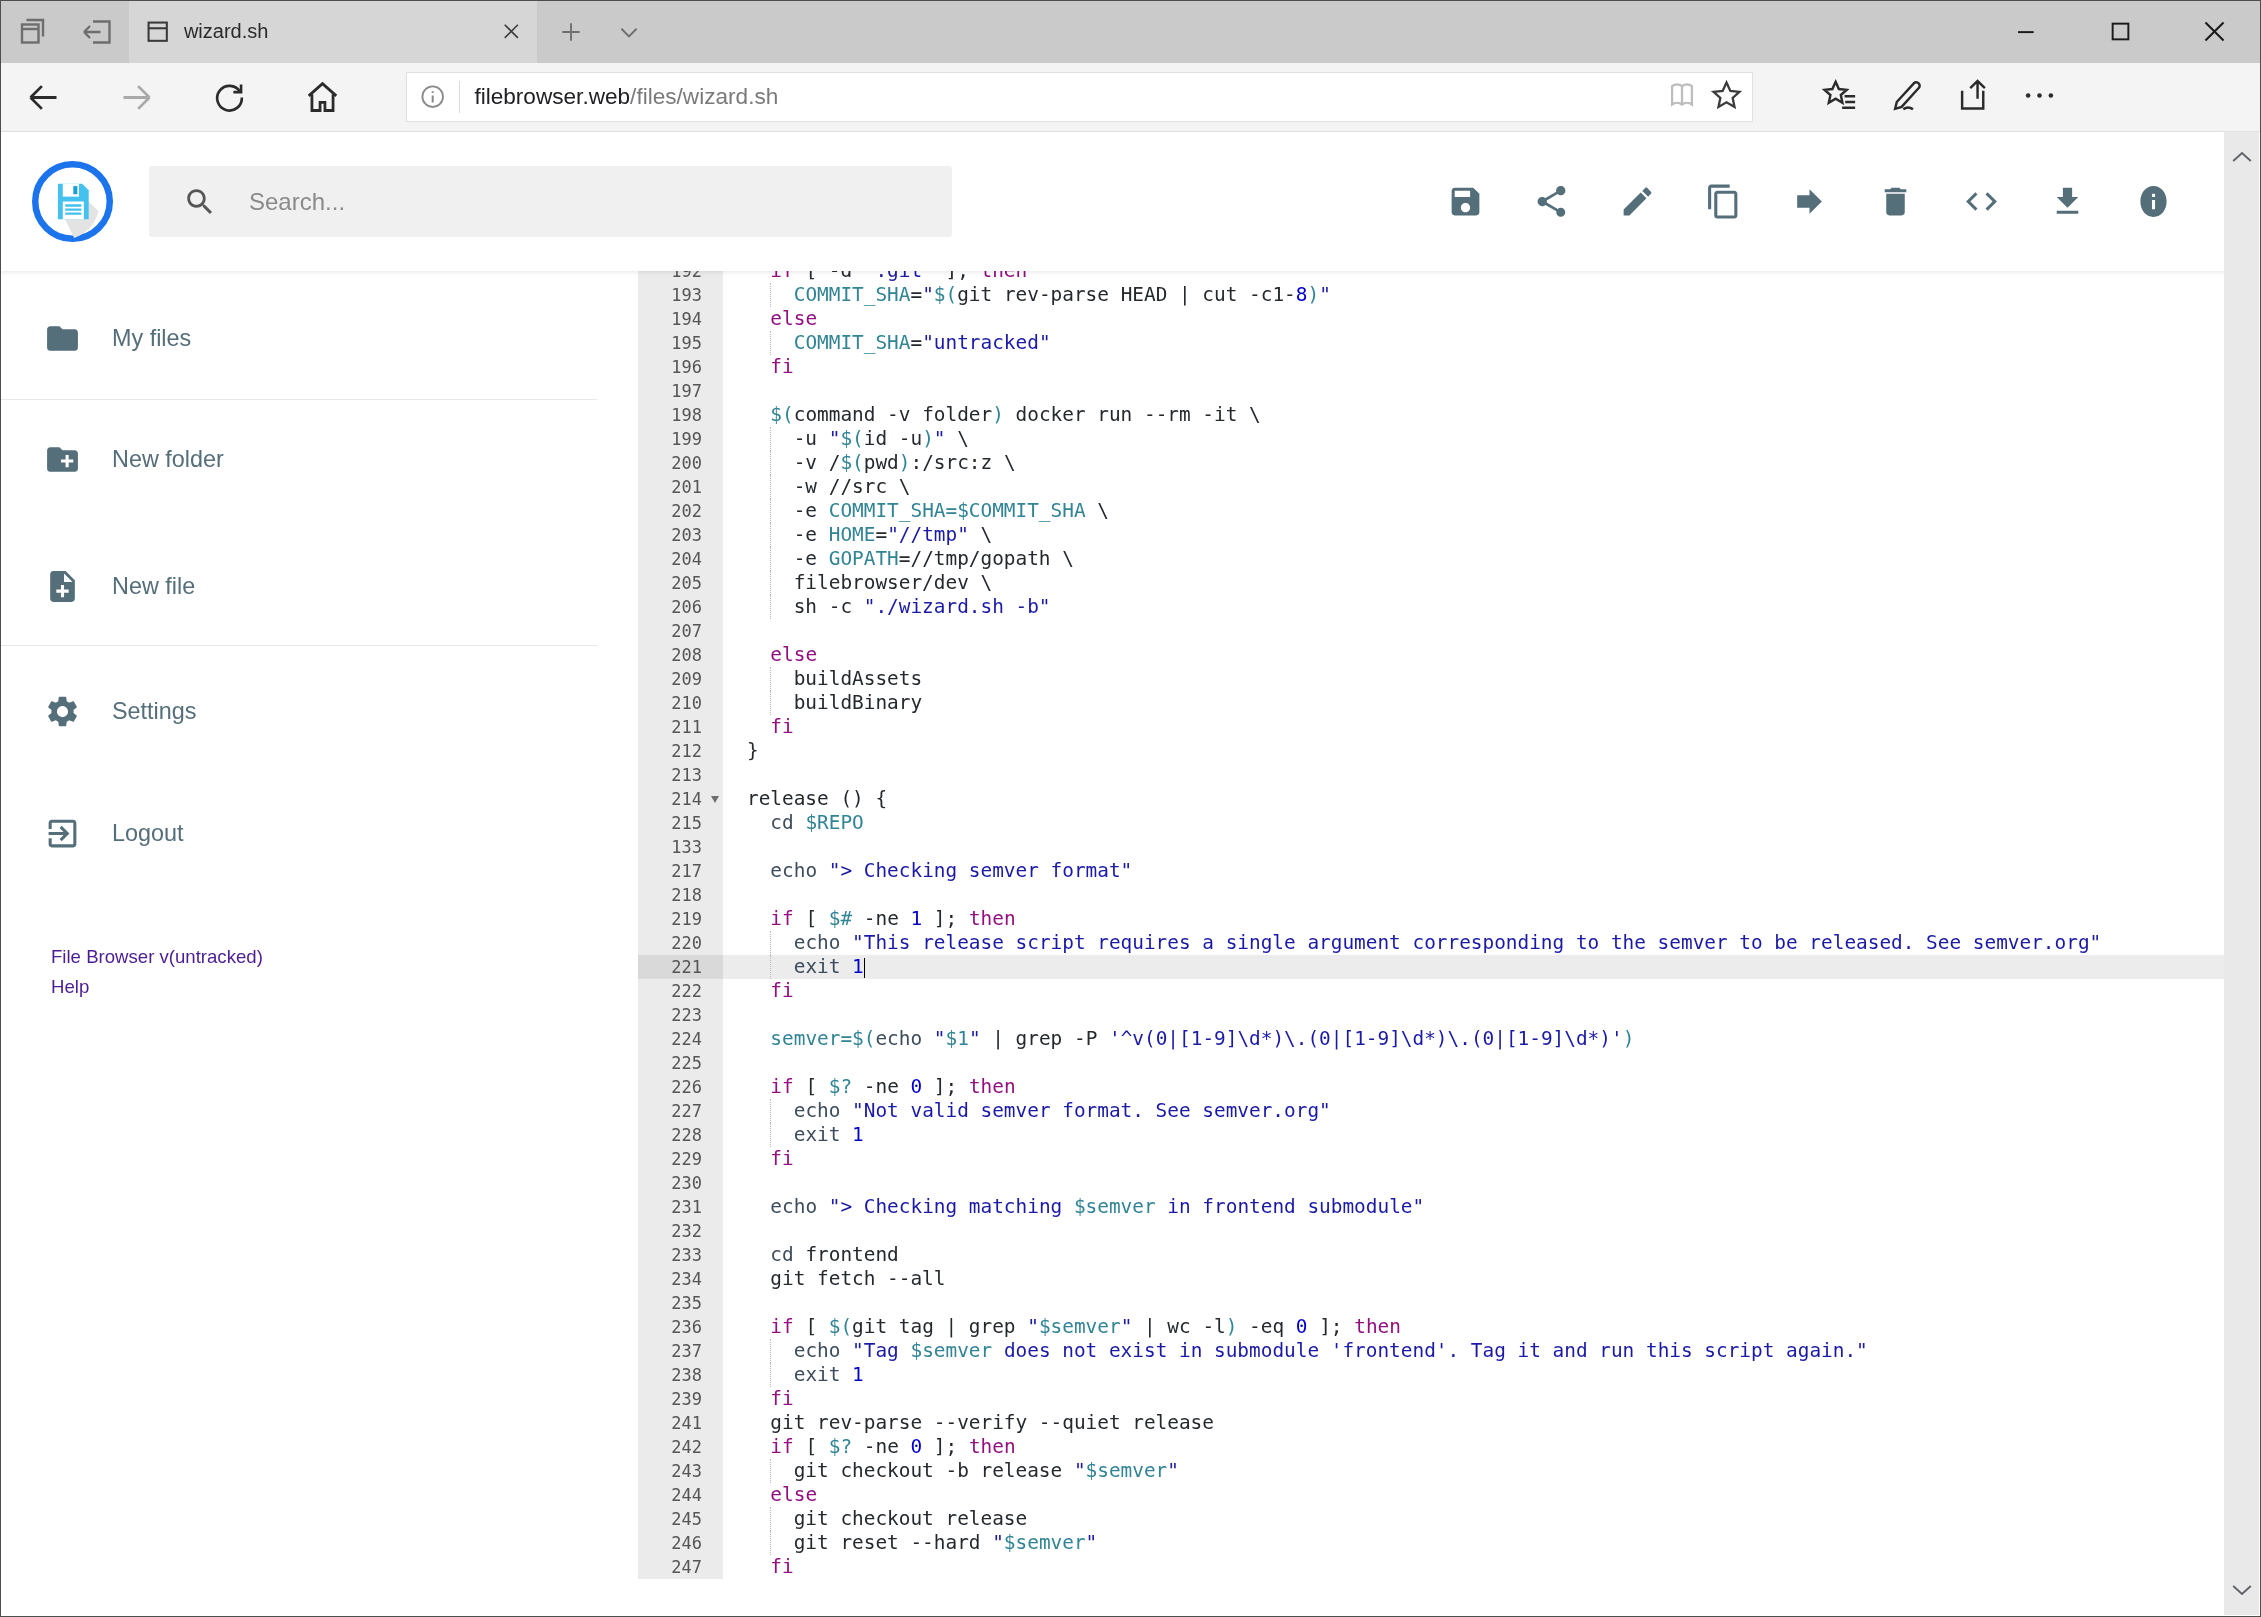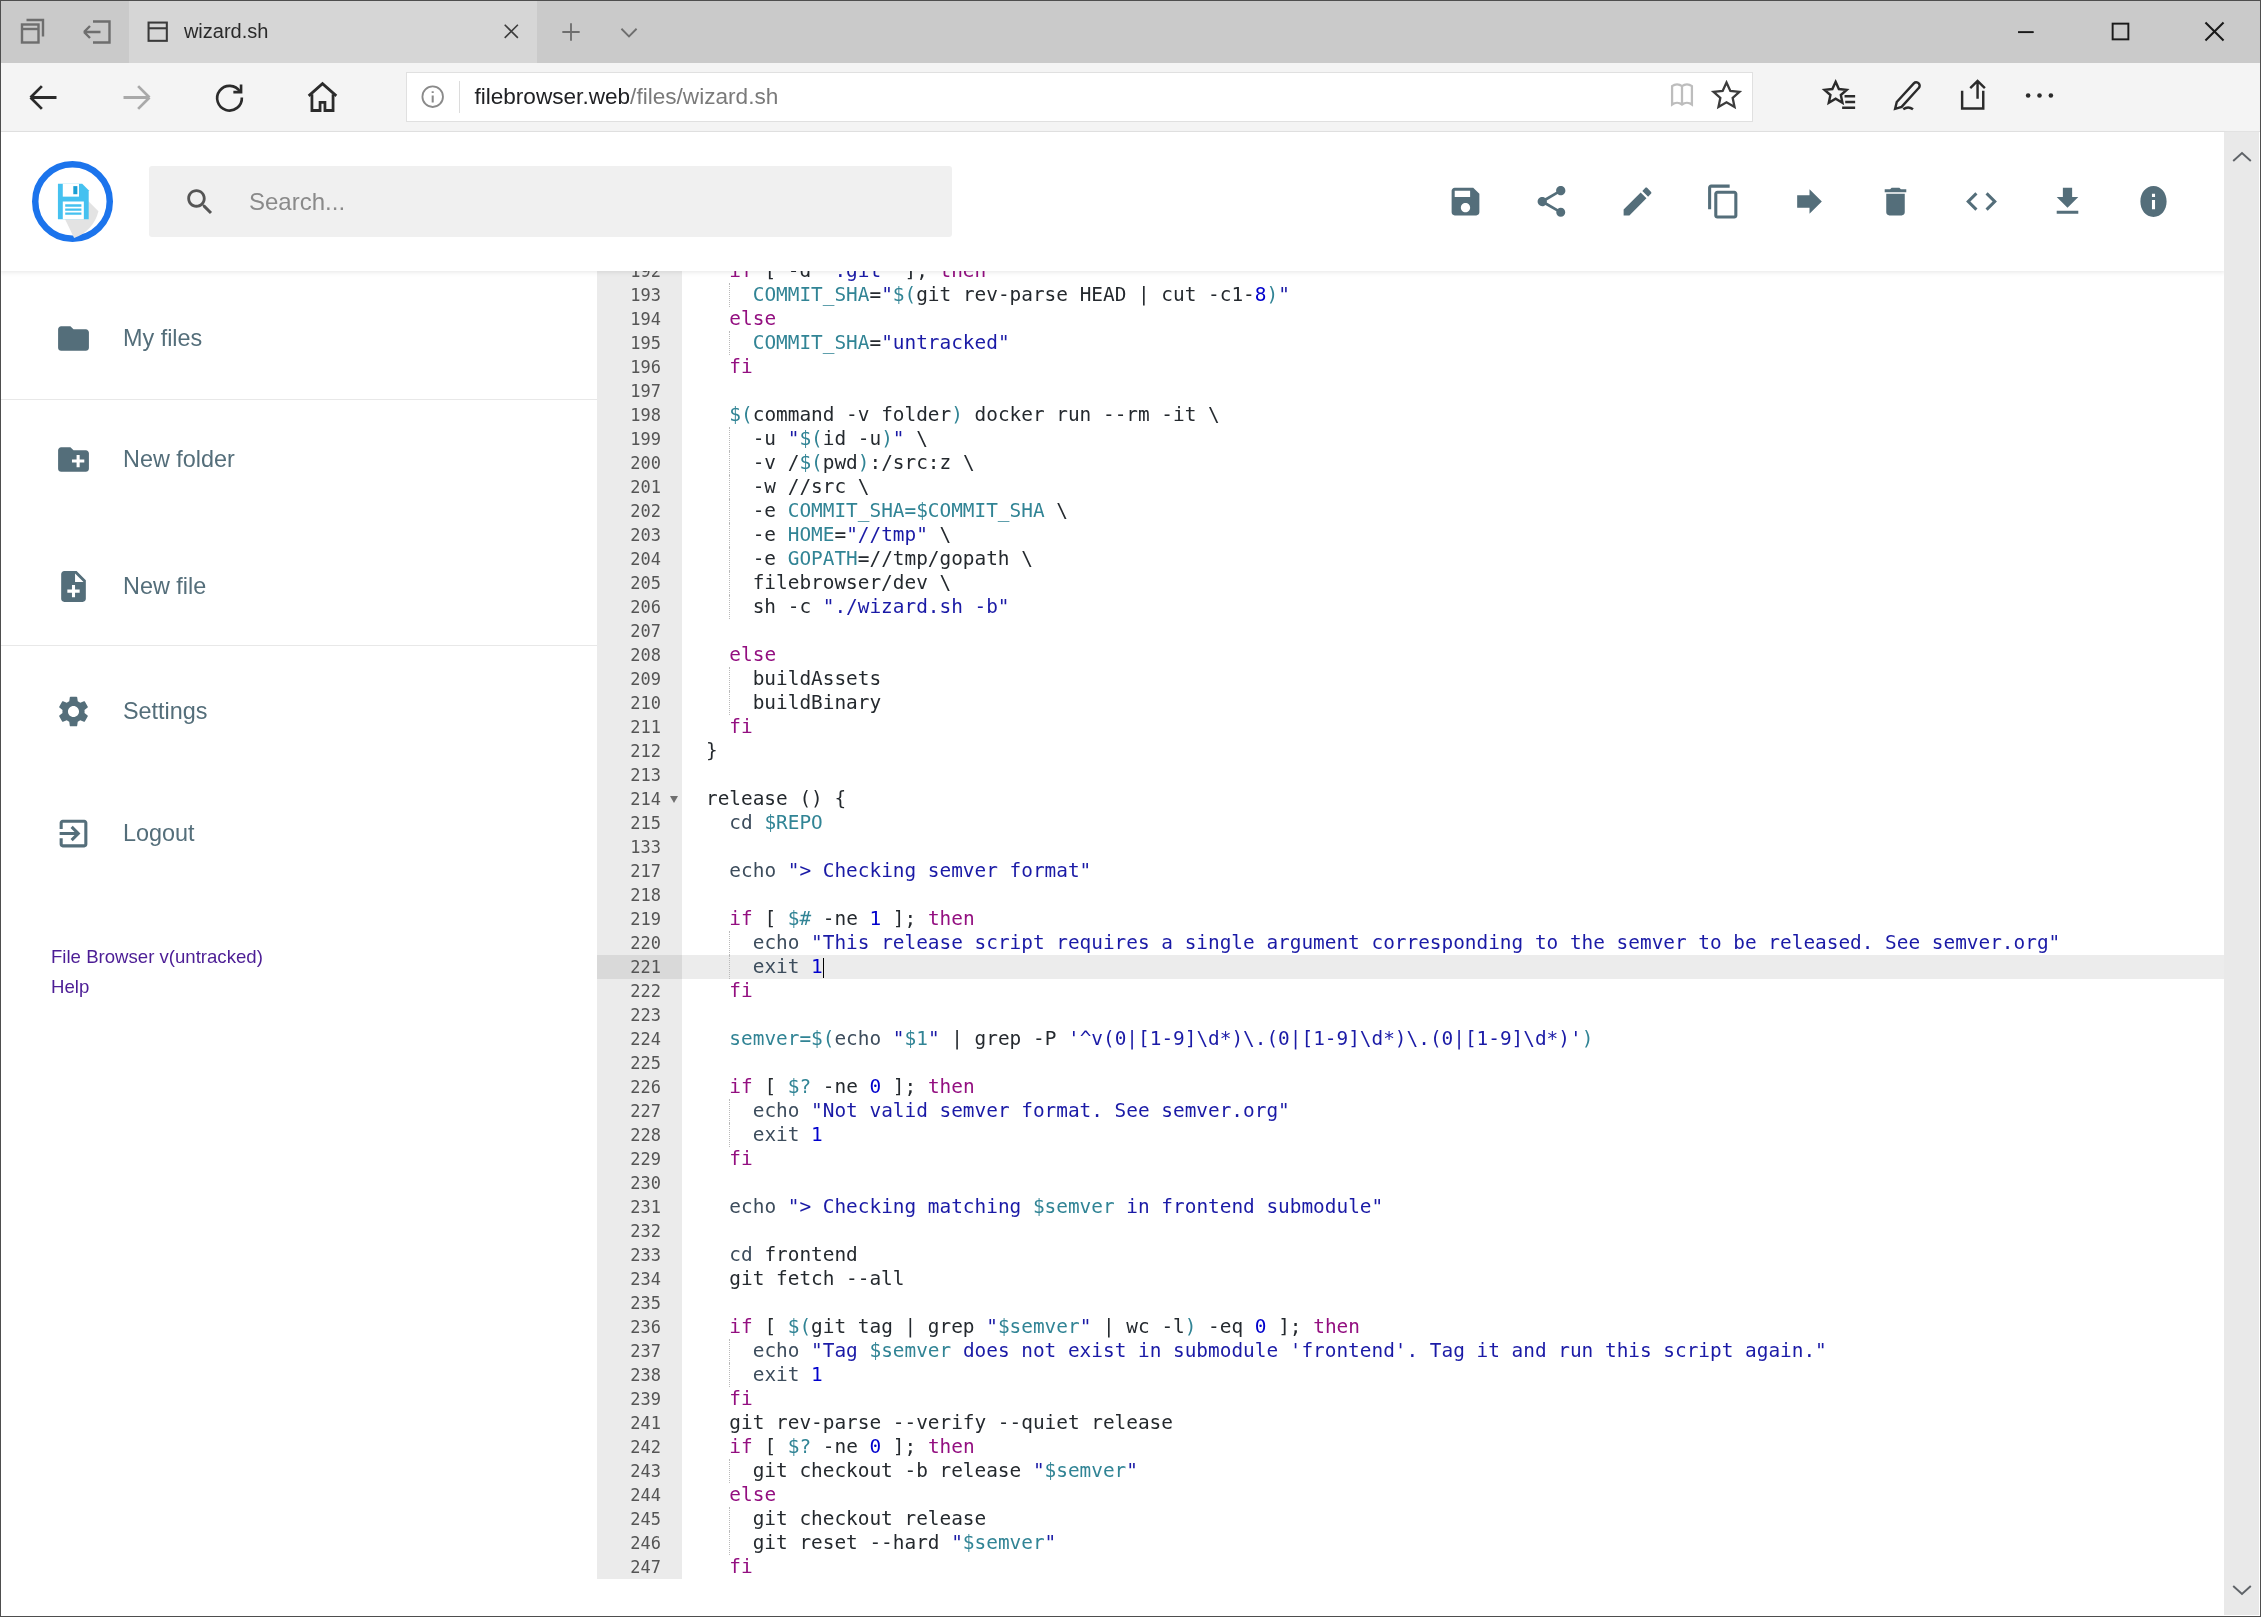--- a/index.html
+++ b/index.html
@@ -40,28 +40,28 @@
   .searchbox{position:absolute;left:149px;top:34px;width:803px;height:71px;background:#f0f0f0;border-radius:3.2px;
              display:flex;align-items:center;}
   .searchbox .mag{margin-left:34px;}
   .searchbox .ph{margin-left:32px;font-size:24px;color:#8a8a8a;}
   .toolbar{position:absolute;left:1445px;top:0;height:139px;display:flex;align-items:center;gap:46px;}
   .tool{width:40px;height:40px;display:flex;align-items:center;justify-content:center;background:none;border:none;padding:0;}
 
   
   .sidebar{position:absolute;left:0;top:270px;width:597px;bottom:0;background:#fff;z-index:4;}
   .side-item{position:absolute;left:0;width:100%;height:57px;display:flex;align-items:center;
-             padding-left:55px;box-sizing:border-box;gap:31px;color:#546e7a;font-size:23.4px;cursor:pointer;}
+             padding-left:44px;box-sizing:border-box;gap:31px;color:#546e7a;font-size:23.4px;cursor:pointer;}
   .divider{position:absolute;left:0;width:597px;height:0;border-top:0.8px solid #e8e8e8;}
   .side-foot{position:absolute;left:51px;color:#4c1d95;font-size:18.6px;line-height:30px;}
 
   
   .editor{position:absolute;left:597px;top:270px;right:36px;bottom:1.6px;overflow:hidden;background:#fff;z-index:3;}
   .lines{margin-top:-11.3px;}
-  .row{display:flex;height:24px;}
+  .row{display:flex;height:24px;margin-left:41px;}
   .gut{flex:0 0 85px;background:#ebebeb;color:#555;text-align:right;padding-right:21px;box-sizing:border-box;
        font-family:"DejaVu Sans Mono",monospace;font-size:17px;line-height:24px;position:relative;}
   .code{flex:1;position:relative;padding-left:24px;}
   .code pre{margin:0;font-family:"DejaVu Sans Mono",monospace;font-size:19.4px;line-height:24px;white-space:pre;}
   .row.active .gut{background:#d9d9d9;}
   .row.active .code{background:#ececec;}
   .guide{position:absolute;top:0;bottom:0;left:calc(24px + 2ch);border-left:0.8px dotted #b9b9b9;
          font-family:"DejaVu Sans Mono",monospace;font-size:19.4px;}
   .fold{position:absolute;right:4px;top:9px;width:0;height:0;border-left:4.8px solid transparent;
         border-right:4.8px solid transparent;border-top:7.3px solid #6f6f6f;}

